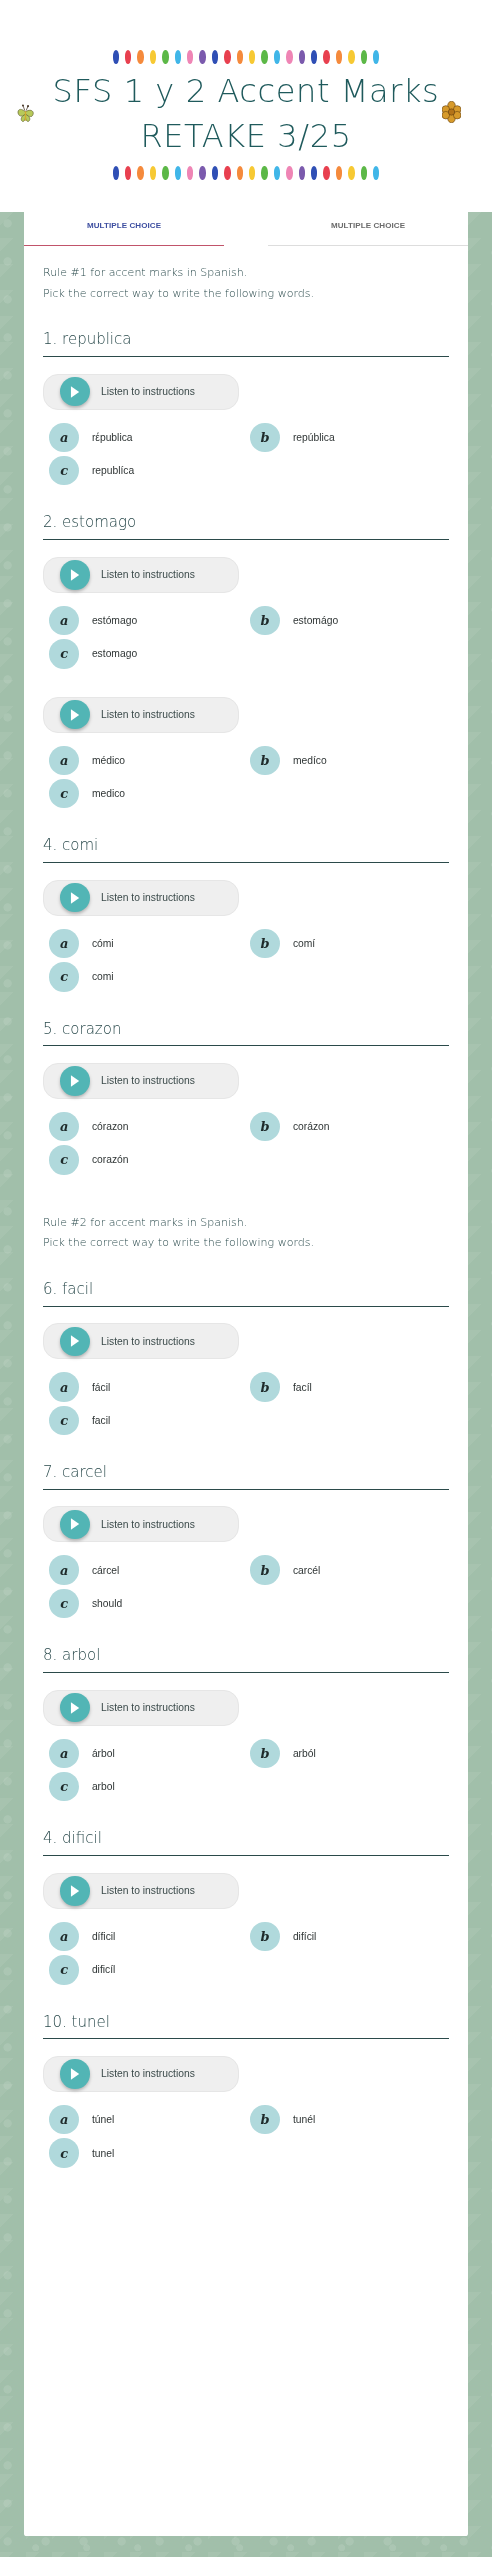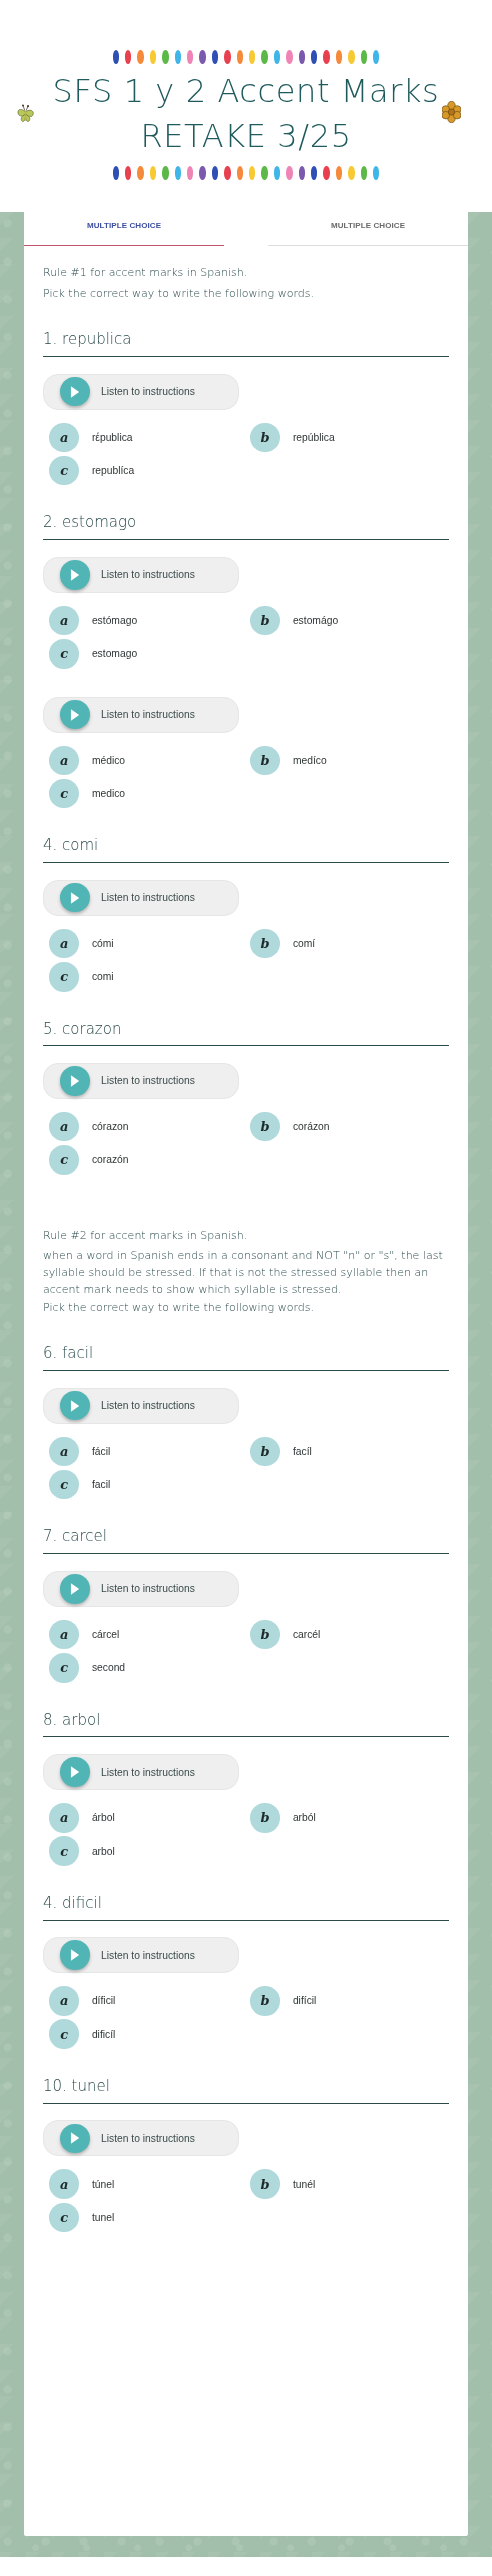--- a/index.html
+++ b/index.html
@@ -162,21 +162,21 @@
     font-size: 13px;
     color: #1e2a2a;
     flex-shrink: 0;
   }
   .opt-text {
     margin-left: 13px;
     font-family: "Liberation Sans", sans-serif;
     font-size: 10.3px;
     color: #2f3535;
   }
-  .rule-block.second { margin-top: 53px; }
+  .rule-block.second { margin-top: 40px; }
 </style>
 </head>
 <body>
 
 <div class="header">
   <div class="dots-row top" id="dots-top">
       <span class="dot" title="#2f4fb5" style="background: rgb(47, 79, 181);"></span>
       <span class="dot" title="#e8404f" style="background: rgb(232, 64, 79);"></span>
       <span class="dot" title="#f58a3c" style="background: rgb(245, 138, 60);"></span>
       <span class="dot" title="#f7c933" style="background: rgb(247, 201, 51);"></span>
@@ -386,21 +386,20 @@
               <div class="option">
     <span class="opt-letter">c</span>
     <span class="opt-text">corazón</span>
   </div>
             </div>
   </div>
         </div>
 
       <div class="rule-block second">
         <p>Rule #2 for accent marks in Spanish.</p>
-        <p class="body">when a word in Spanish ends in a consonant and NOT "n" or "s", the last syllable should be stressed.  If that is not the stressed syllable then an accent mark needs to show which syllable is stressed.</p>
         <p>Pick the correct way to write the following words.</p>
       </div>
 
       <div id="questions-group-2">
           <div class="question">
     <div class="q-title">6. facil</div>
     <div class="listen">
       <div class="play">
         <svg width="11.5" height="14" viewBox="0 0 18 22">
           <path d="M3 2 L16 11 L3 20 Z" fill="#ffffff"></path>
@@ -437,21 +436,21 @@
               <div class="option">
     <span class="opt-letter">a</span>
     <span class="opt-text">cárcel</span>
   </div>
               <div class="option">
     <span class="opt-letter">b</span>
     <span class="opt-text">carcél</span>
   </div>
               <div class="option">
     <span class="opt-letter">c</span>
-    <span class="opt-text">second</span>
+    <span class="opt-text">should</span>
   </div>
             </div>
   </div>
           <div class="question">
     <div class="q-title">8. arbol</div>
     <div class="listen">
       <div class="play">
         <svg width="11.5" height="14" viewBox="0 0 18 22">
           <path d="M3 2 L16 11 L3 20 Z" fill="#ffffff"></path>
         </svg>

